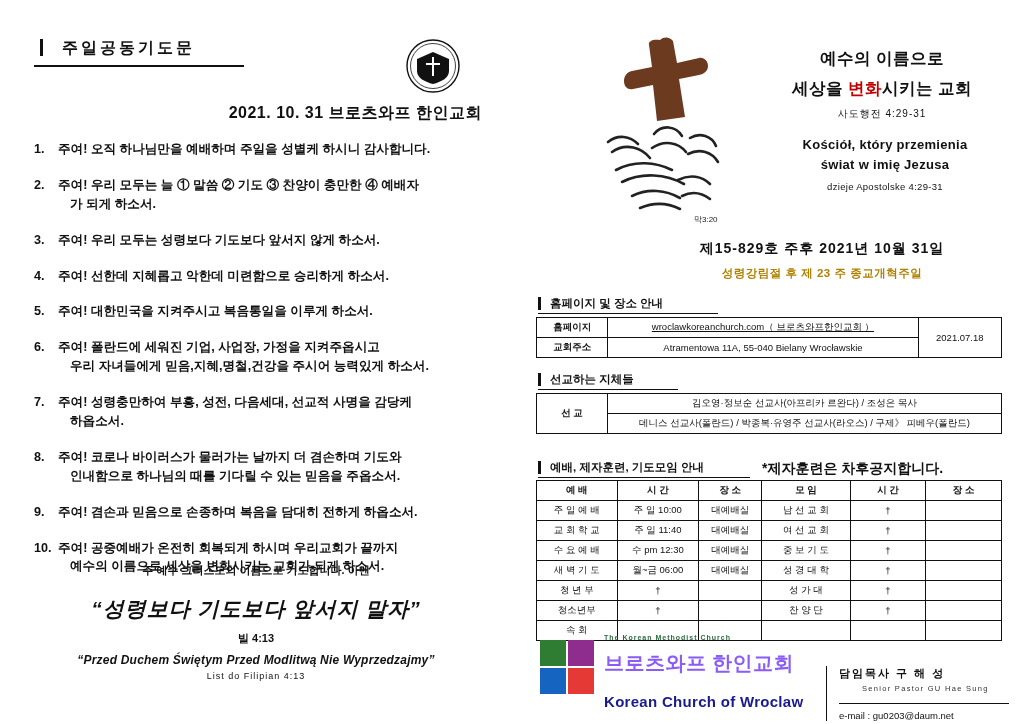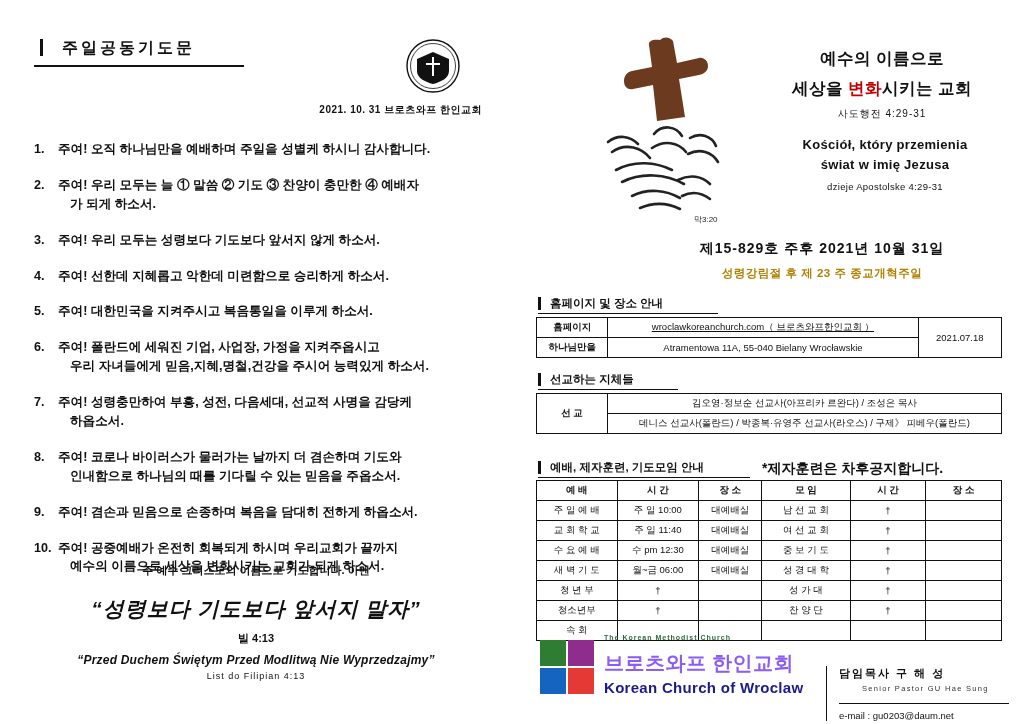--- a/index.html
+++ b/index.html
@@ -28,21 +28,21 @@
     position:absolute;left:6px;top:1px;width:3px;height:17px;background:#111;
   }
 
   .seal{
     position:absolute;left:405px;top:38px;width:56px;height:56px;
   }
   .seal svg{display:block;}
 
   .date-line{
     position:absolute;right:30px;top:103px;
-    font-size:10px;font-weight:bold;color:#111;letter-spacing:0.5px;
+    font-size:16px;font-weight:bold;color:#111;letter-spacing:0.5px;
   }
 
   .prayer-list{
     position:absolute;left:34px;top:140px;width:450px;
   }
   .p-item{
     display:flex;margin-bottom:17px;font-size:12.6px;line-height:1.5;
     font-weight:bold;color:#111;
   }
   .p-num{width:24px;flex:0 0 24px;}
@@ -115,21 +115,21 @@
   .c{text-align:center;}
   .b{font-weight:bold;}
   .blue{color:#1a3fb5;text-decoration:underline;}
 
   
   .logo-wrap{position:absolute;left:540px;top:640px;width:60px;height:56px;}
   .logo-sq{position:absolute;width:26px;height:26px;}
   .logo-text{position:absolute;left:604px;top:634px;}
   .logo-en-small{font-size:7px;letter-spacing:1px;color:#2b6b3f;font-weight:bold;}
   .logo-kr{font-size:20px;font-weight:bold;color:#8b5cf6;letter-spacing:0.5px;margin-top:9px;font-family:Liberation Serif, serif;}
-  .logo-en{font-size:15px;font-weight:bold;color:#1a1a8c;letter-spacing:0.3px;margin-top:2px;}
+  .logo-en{font-size:15px;font-weight:bold;color:#1a1a8c;letter-spacing:0.3px;margin-top:16px;}
 
   .pastor-box{
     position:absolute;left:826px;top:666px;width:170px;
     border-left:1px solid #111;padding-left:12px;
   }
   .pastor-name{font-size:11px;font-weight:bold;letter-spacing:2px;}
   .pastor-en{font-size:7.5px;letter-spacing:1.3px;margin-top:3px;color:#333;margin-left:23px;}
   .pastor-mail{font-size:9.5px;margin-top:10px;border-top:1px solid #111;padding-top:6px;}
 </style>
 </head>
@@ -276,21 +276,21 @@
     </div>
 
     <table class="grid" style="left:24px;top:317px;width:466px;">
       <tbody>
           <tr>
         <td class="c b" style="width:62px">홈페이지</td>
         <td class="c blue" style="width:300px">wroclawkoreanchurch.com（ 브로츠와프한인교회 ）</td>
         <td class="c" rowspan="2" style="width:74px">2021.07.18</td>
       </tr>
       <tr>
-        <td class="c b">하나님만을</td>
+        <td class="c b">교회주소</td>
         <td class="c">Atramentowa 11A, 55-040 Bielany Wrocławskie</td>
       </tr>
     </tbody>
       </table>
 
     <div class="sec-head" style="left:24px;top:372px;width:150px;">
       <span class="tick"></span>
       <span>선교하는 지체들</span>
       <span class="uline" style="width:140px;"></span>
     </div>

